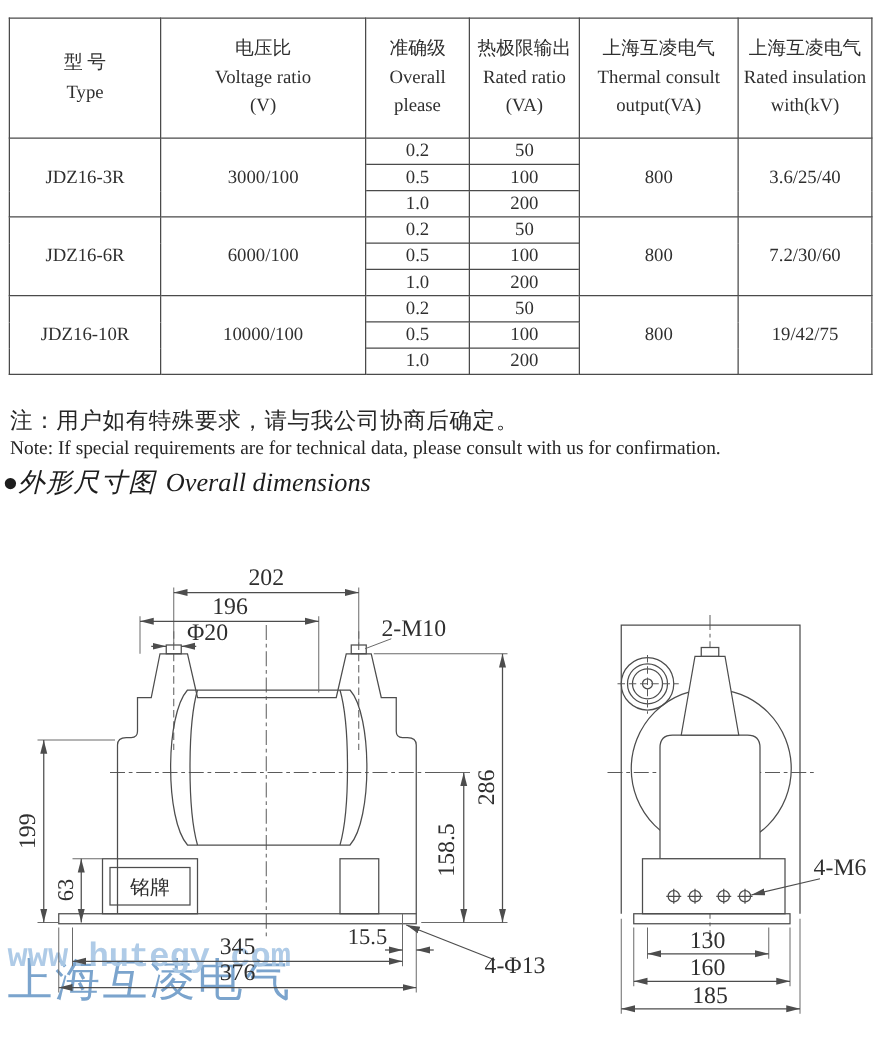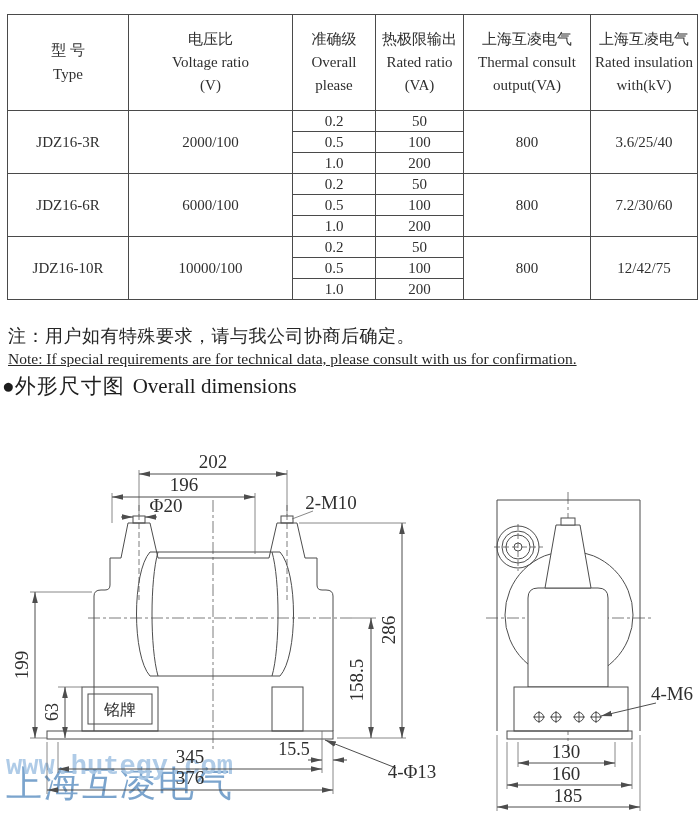--- a/index.html
+++ b/index.html
@@ -5,23 +5,23 @@
   html,body{margin:0;padding:0;background:#fff;}
   body{width:700px;height:835px;position:relative;font-family:"Liberation Serif","DejaVu Serif",serif;color:#2f2f2f;}
   
   .spec-table{position:absolute;left:7px;top:14px;width:690px;height:212px;border-collapse:collapse;table-layout:fixed;}
   .spec-table td,.spec-table th{border:1px solid #4a4a4a;text-align:center;vertical-align:middle;padding:0;font-size:15px;font-weight:normal;color:#2f2f2f;}
   .spec-table tr.hdr{height:96px;}
   .spec-table tr.body-row{height:21px;}
   .hline{line-height:1.55;}
   
   .note-zh{position:absolute;left:8px;top:324px;font-size:18px;color:#262626;letter-spacing:0.5px;}
-  .note-en{position:absolute;left:8px;top:350px;font-size:15.5px;color:#262626;text-decoration:underline;}
-  
-  .sec-head{position:absolute;left:2px;top:372px;font-size:21px;color:#1d1d1d;}
+  .note-en{position:absolute;left:8px;top:350px;font-size:15.5px;color:#262626;}
+  
+  .sec-head{position:absolute;left:2px;top:372px;font-size:21px;color:#1d1d1d;font-style:italic;}
   .sec-head .zh{letter-spacing:1px;}
   .sec-head .en{margin-left:8px;}
   
   .svg-front{position:absolute;left:0;top:420px;z-index:2;}
   .svg-side{position:absolute;left:450px;top:420px;z-index:2;}
   svg text{fill:#2f2f2f;font-family:"Liberation Serif","DejaVu Serif",serif;}
   .ol{stroke:#4d4d4d;stroke-width:1;fill:none;}
   .olw{stroke:#4d4d4d;stroke-width:1;fill:#fff;}
   .dim{stroke:#4d4d4d;stroke-width:1;fill:none;}
   .ext{stroke:#6a6a6a;stroke-width:0.8;fill:none;}
@@ -71,21 +71,21 @@
     </th>
     <th>
       <div class="hline">上海互凌电气</div>
       <div class="hline">Rated insulation</div>
       <div class="hline">with(kV)</div>
     </th>
   </tr>
 
   <tr class="body-row">
     <td rowspan="3">JDZ16-3R</td>
-    <td rowspan="3">2000/100</td>
+    <td rowspan="3">3000/100</td>
     <td>0.2</td>
     <td>50</td>
     <td rowspan="3">800</td>
     <td rowspan="3">3.6/25/40</td>
   </tr>
   <tr class="body-row">
     <td>0.5</td>
     <td>100</td>
   </tr>
   <tr class="body-row">
@@ -109,21 +109,21 @@
     <td>1.0</td>
     <td>200</td>
   </tr>
 
   <tr class="body-row">
     <td rowspan="3">JDZ16-10R</td>
     <td rowspan="3">10000/100</td>
     <td>0.2</td>
     <td>50</td>
     <td rowspan="3">800</td>
-    <td rowspan="3">12/42/75</td>
+    <td rowspan="3">19/42/75</td>
   </tr>
   <tr class="body-row">
     <td>0.5</td>
     <td>100</td>
   </tr>
   <tr class="body-row">
     <td>1.0</td>
     <td>200</td>
   </tr>
 </tbody>

